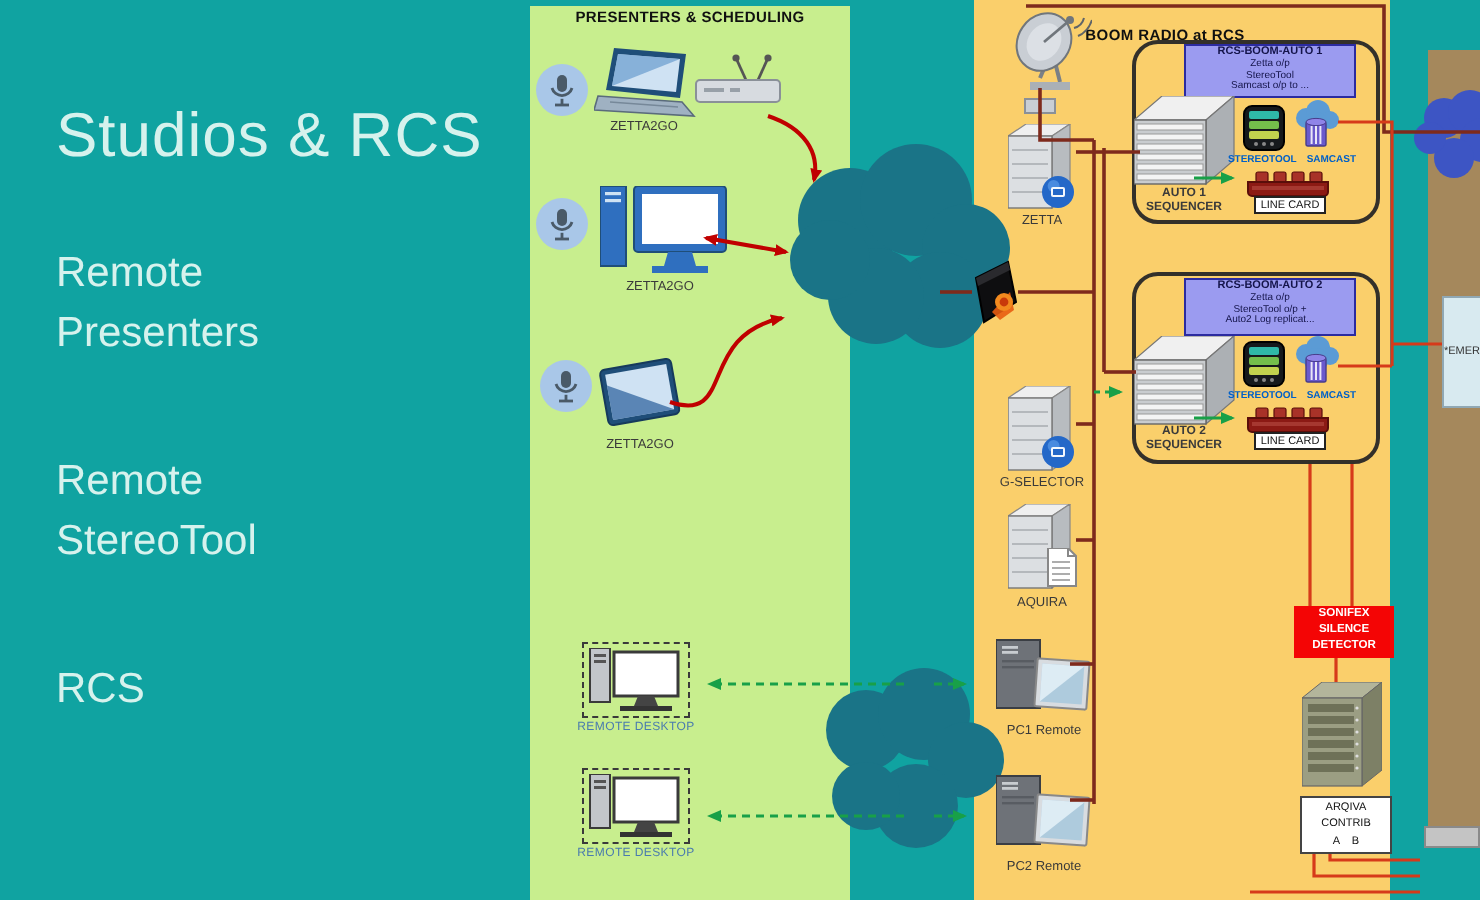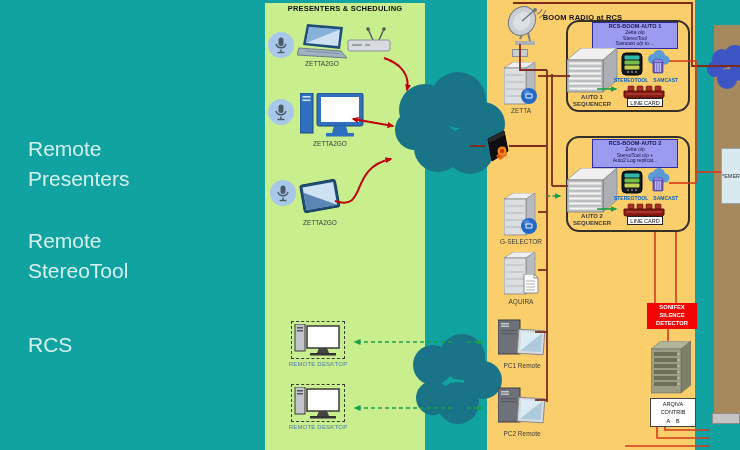--- a/index.html
+++ b/index.html
@@ -228,21 +228,22 @@
     </g>
     <g fill="#3D55C4">
       <circle cx="722" cy="59" r="10"></circle>
         <circle cx="735" cy="56" r="11"></circle>
       <circle cx="741" cy="70" r="11"></circle>
         <circle cx="727" cy="79" r="10"></circle>
       <circle cx="715" cy="69" r="8"></circle>
     </g>
   </svg>
 
-  <div class="abs bullet" style="top:134px">Remote Presenters</div>
+  <div class="abs title">Studios &amp; RCS</div>
+  <div class="abs bullet" style="top:122px">Remote Presenters</div>
   <div class="abs bullet" style="top:226px">Remote StereoTool</div>
   <div class="abs bullet" style="top:330px">RCS</div>
 
   <div class="abs hdr" style="left:265px;top:4px;width:160px">PRESENTERS &amp; SCHEDULING</div>
 
   <svg class="abs" style="left:268px;top:32px" width="26" height="26">
       <use href="#sym-mic"></use>
     </svg>
   <svg class="abs" style="left:297px;top:24px" width="52" height="40">
       <use href="#sym-laptop"></use>

